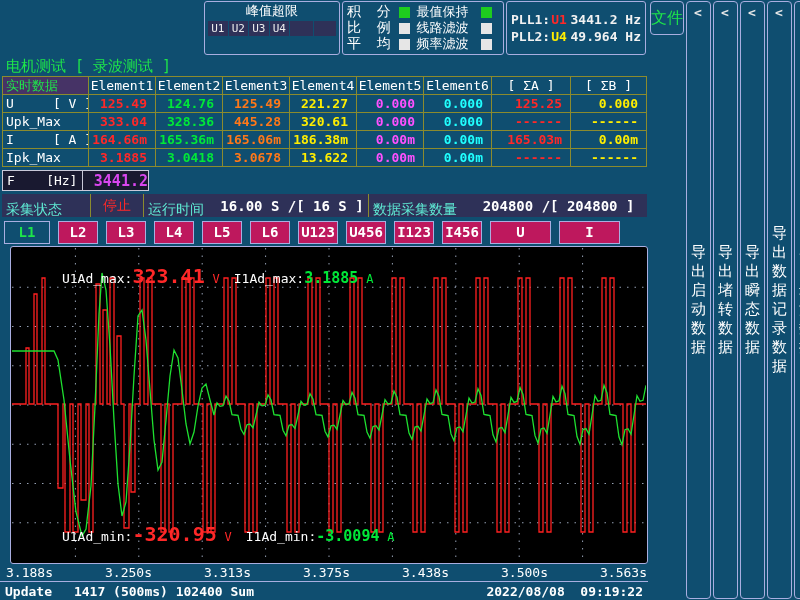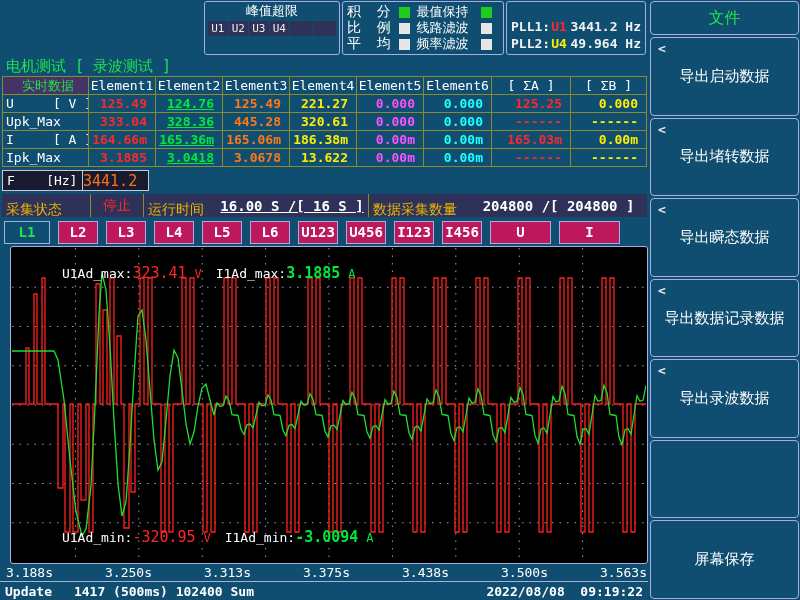--- a/index.html
+++ b/index.html
@@ -28,85 +28,85 @@
              display:flex; flex-direction:column; justify-content:space-between; }
   .mode-row { display:flex; align-items:center; height:16px; font-size:14px; color:#fff; }
   .mode-row .c1 { width:30px; }
   .mode-row .c2 { width:22px; }
   .cb { width:11px; height:11px; margin-right:7px; flex:none; }
   .cb-on  { background:#1ecc1e; }
   .cb-off { background:#e6e6e6; }
   .mode-lbl { width:58px; font-size:13px; margin-right:7px; white-space:nowrap; }
 
   .p-pll { left:506px; top:1px; width:140px; height:54px; padding:2px 4px;
-           display:flex; flex-direction:column; justify-content:flex-end; }
+           display:flex; flex-direction:column; justify-content:center; }
   .pll-row { display:flex; align-items:center; height:17px; font-size:13px; font-weight:bold; }
   .pll-src { margin-left:1px; }
   .pll-val { margin-left:auto; }
   .src-red { color:#ff2828; } .src-yellow { color:#ffee00; }
 
   
   .sidebar { position:absolute; left:649px; top:0; width:151px; height:600px;
-             display:flex; flex-direction:column; gap:2px; padding:1px 1px; }
+             display:flex; flex-direction:row; gap:2px; padding:1px 1px; }
   .sb-title { flex:none; height:34px; border:1px solid #a9aee0; border-radius:4px;
               display:flex; align-items:center; justify-content:center;
               color:#1ee54a; font-size:16px; }
   .sb-btn { flex:1; border:1px solid #a9aee0; border-radius:4px; position:relative;
             display:flex; align-items:center; justify-content:center;
             background:#0f4e70; color:#fff; font-size:15px; text-align:center;
             padding:0 4px; cursor:pointer; }
   .sb-arrow { position:absolute; top:3px; left:7px; font-size:13px; font-weight:bold; color:#e8e8e8; }
 
   
   .m-title { position:absolute; left:6px; top:57px; font-size:15px; color:#1ee54a; }
 
   .tbl { position:absolute; left:2px; top:76px; width:645px;
          display:grid; grid-template-columns:85px 66px 66px 66px 66px 66px 67px 78px 75px;
          grid-auto-rows:17px; gap:1px; background:#8b8b2e; border:1px solid #8b8b2e; }
   .tbl > div { background:#0f4e70; font-size:13px; line-height:17px;
                overflow:hidden; white-space:pre; }
   .th { color:#fff; text-align:center; }
-  .th-first { background:#463366 !important; color:#1ee54a !important; padding-left:19px; text-align:left; }
+  .th-first { background:#463366 !important; color:#1ee54a !important; padding-left:3px; text-align:left; }
   .tl { color:#fff; padding-left:3px; }
   .tv { font-weight:bold; text-align:right; padding-right:8px; }
-  .v0 { color:#ff2828; } .v1 { color:#00e838;text-decoration:underline; } .v2 { color:#ff7818; } .v3 { color:#ffee00; }
+  .v0 { color:#ff2828; } .v1 { color:#00e838; } .v2 { color:#ff7818; } .v3 { color:#ffee00; }
   .v4 { color:#ff50ff; } .v5 { color:#20ffff; } .v6 { color:#ff2828; } .v7 { color:#ffee00; }
 
   .f-box { position:absolute; left:2px; top:170px; width:147px; height:21px;
            border:1px solid #c9c9d9; background:#191930; display:flex; align-items:center; }
   .f-lbl { width:80px; padding-left:4px; font-size:13px; color:#fff; white-space:pre;
            border-right:1px solid #c9c9d9; height:100%; line-height:19px; }
-  .f-val { flex:1; text-align:left; font-size:15px; font-weight:normal; color:#f97316; }
+  .f-val { flex:1; text-align:right; font-size:15px; font-weight:bold; color:#d946ef; }
 
   .acq { position:absolute; left:2px; top:194px; width:645px; height:23px;
          background:#2e3158; display:flex; align-items:center; font-size:14px; }
   .acq .sep { width:1px; height:100%; background:#8b8b2e; flex:none; }
-  .acq .g { color:#eab308;margin-top:8px; }
+  .acq .g { color:#5eead4;margin-top:8px; }
   .acq .w { color:#fff; font-weight:bold; white-space:pre; }
   .acq-state { width:88px; padding-left:4px; }
   .acq-stop  { width:52px; text-align:center; color:#ff2828; }
   .acq-runl  { width:72px; padding-left:4px; }
-  .acq-runv  { width:152px; text-align:center;text-decoration:underline; }
+  .acq-runv  { width:152px; text-align:center; }
   .acq-cntl  { width:101px; padding-left:4px; }
   .acq-cntv  { flex:1; text-align:center; }
 
   
   .tabs { position:absolute; left:4px; top:221px; height:23px; display:flex; gap:8px; }
   .tab { border:1px solid #a9aee0; background:#be185d; color:#fff; width:40px;
          font-size:14px; font-weight:bold; text-align:center; line-height:21px; cursor:pointer; }
   .tab-active { background:#0f4e70; color:#1ee54a; width:46px; }
   .tab-wide { width:61px; }
 
   
   .wave { position:absolute; left:10px; top:246px; width:638px; height:318px;
           border:1px solid #a9aee0; border-radius:3px; background:#000; }
   .wave svg { position:absolute; left:1px; top:1px; }
   .anno { position:absolute; left:4px; font-size:13px; color:#fff; white-space:pre; z-index:2; }
   .anno-top { top:2px; } .anno-bottom { bottom:2px; }
-  .anno .vr { color:#ff2828; font-weight:normal; font-size:15px; }
+  .anno .vr { color:#ff2828; font-weight:bold; font-size:20px; }
   .anno .ur { color:#ff2828; font-size:12px; }
   .anno .vg { color:#00e838; font-weight:bold; font-size:15px; }
   .anno .ug { color:#00e838; font-size:12px; }
   .anno .gap { display:inline-block; width:14px; }
 
   .xticks { position:absolute; left:6px; top:565px; width:641px; height:15px;
             display:flex; justify-content:space-between; font-size:13px; color:#fff; }
 
   
   .statusbar { position:absolute; left:0; top:581px; width:648px; height:19px;

